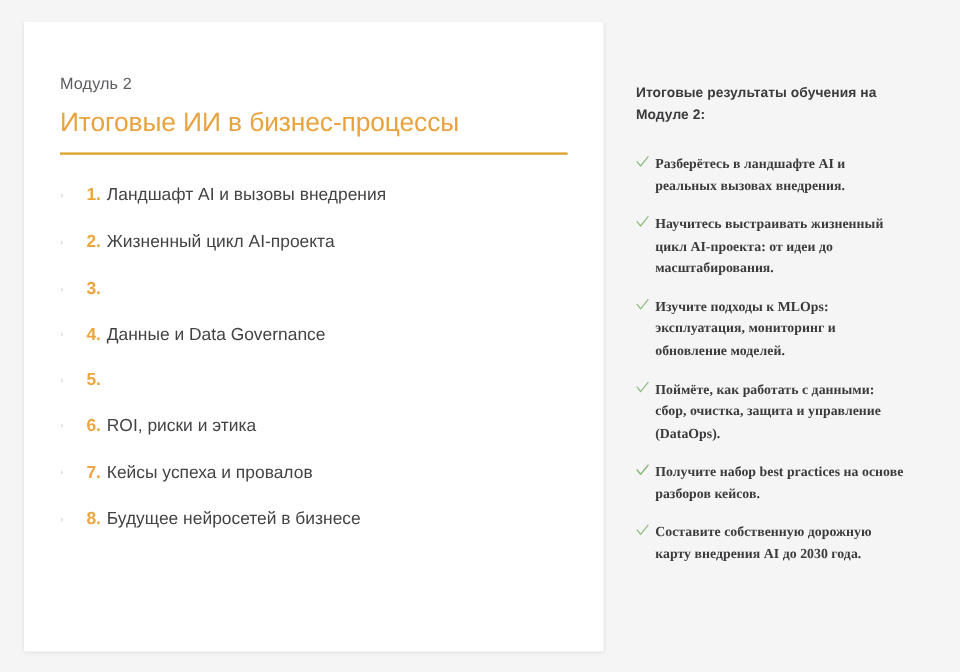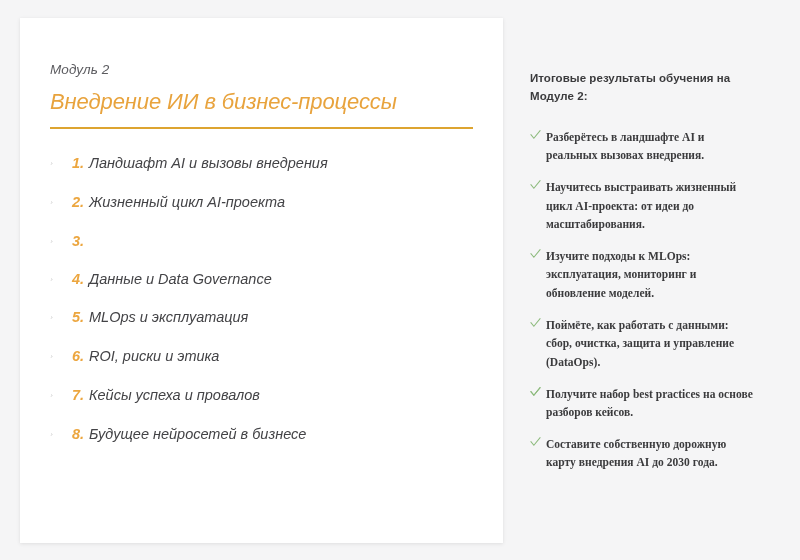--- a/index.html
+++ b/index.html
@@ -31,21 +31,20 @@
     top: 18px;
     width: 483px;
     height: 525px;
     background: #ffffff;
     box-shadow: 0 1px 4px rgba(0,0,0,0.09), 0 0 1px rgba(0,0,0,0.04);
     box-sizing: border-box;
   }
 
   .card-inner {
     padding: 44px 30px 0 30px;
-    font-style: italic;
   }
 
   .module-label {
     font-size: 13.5px;
     color: #5c5c60;
     letter-spacing: 0.1px;
     margin: 0 0 12px 0;
     font-weight: 400;
   }
 
@@ -160,21 +159,21 @@
 </head>
 <body>
 
 <div id="page">
 
   <div id="card">
     <div class="card-inner">
 
       <div class="module-label">Модуль 2</div>
 
-      <h1 class="card-title">Внедрение ИИ в бизнес-процессы</h1>
+      <h1 class="card-title">Итоговые ИИ в бизнес-процессы</h1>
 
       <div class="title-rule"></div>
 
       <ul class="toc">
 
         <li class="toc-item">
           <span class="toc-chevron">›</span>
           <span class="toc-num">1.</span>
           <span class="toc-text">Ландшафт AI и вызовы внедрения</span>
         </li>
@@ -192,21 +191,20 @@
 
         <li class="toc-item">
           <span class="toc-chevron">›</span>
           <span class="toc-num">4.</span>
           <span class="toc-text">Данные и Data Governance</span>
         </li>
 
         <li class="toc-item">
           <span class="toc-chevron">›</span>
           <span class="toc-num">5.</span>
-          <span class="toc-text">MLOps и эксплуатация</span>
         </li>
 
         <li class="toc-item">
           <span class="toc-chevron">›</span>
           <span class="toc-num">6.</span>
           <span class="toc-text">ROI, риски и этика</span>
         </li>
 
         <li class="toc-item">
           <span class="toc-chevron">›</span>

